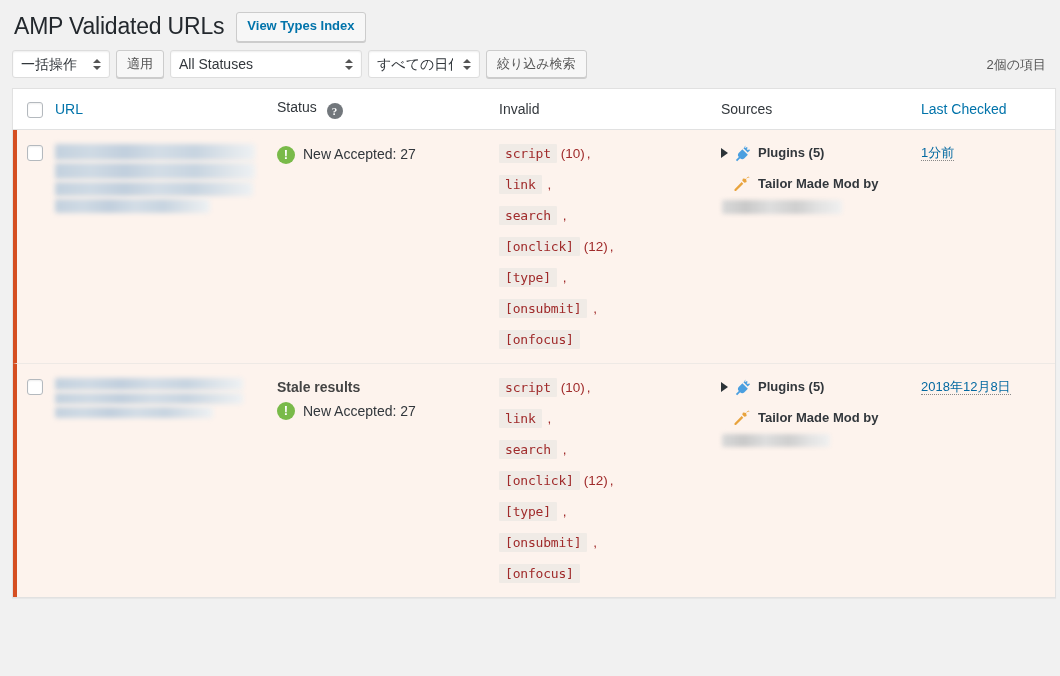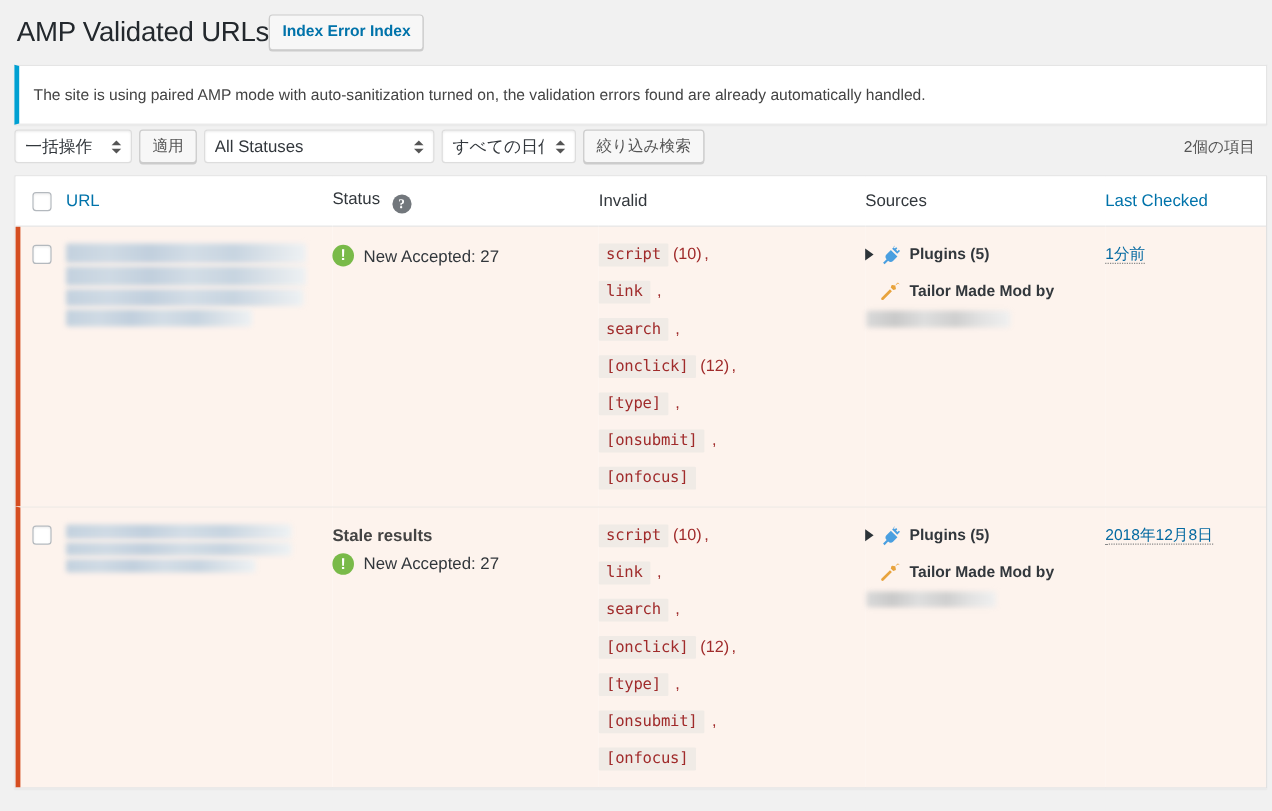--- a/index.html
+++ b/index.html
@@ -15,20 +15,21 @@
     width: 1060px; height: 676px;
     background: #f1f1f1;
     position: relative;
     padding: 0 10px 0 10px;
   }
 
   
   .page-header {
     display: flex;
     align-items: center;
+    gap: 12px;
     padding: 12px 0 4px 4px;
     height: 46px;
   }
   .page-title {
     font-size: 23px;
     font-weight: 400;
     color: #23282d;
     line-height: 1.3;
     margin: 0;
     letter-spacing: -0.2px;
@@ -349,26 +350,23 @@
     display: inline;
   }
 </style>
 </head>
 <body>
 
 <div class="page">
 
   <div class="page-header">
     <h1 class="page-title">AMP Validated URLs</h1>
-    <a class="page-title-action">Index Error Index</a>
+    <a class="page-title-action">View Types Index</a>
   </div>
 
-  <div class="notice">
-    <p>The site is using paired AMP mode with auto-sanitization turned on, the validation errors found are already automatically handled.</p>
-  </div>
 
 
   <div class="tablenav">
     <div class="actions">
       <span class="select-wrap">
         <select class="wp-select sel-bulk">
           <option>一括操作</option>
         </select>
       </span>
       <button class="button">適用</button>

